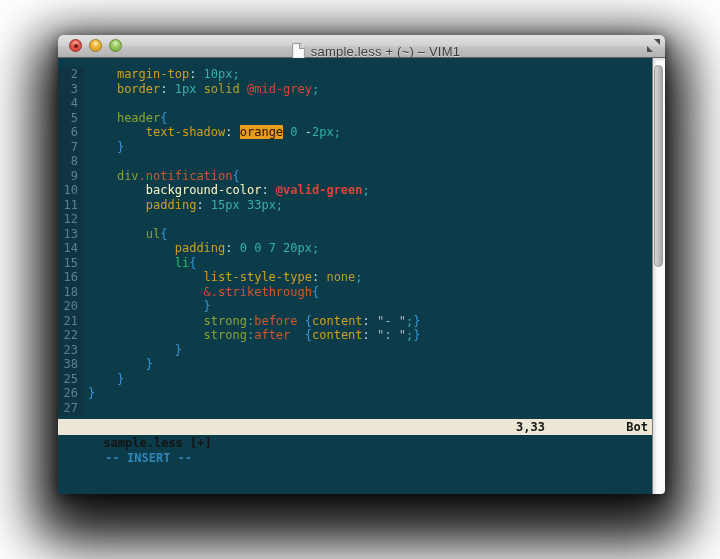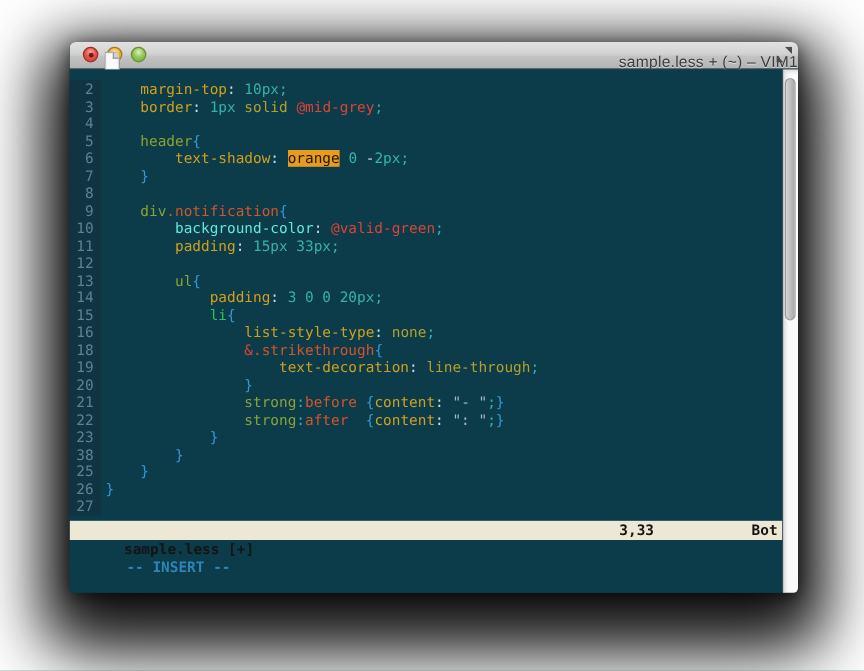--- a/index.html
+++ b/index.html
@@ -28,21 +28,21 @@
     box-sizing:content-box;
   }
   .traffic{position:absolute;left:11px;top:4px;display:flex;gap:7px;}
   .tl{width:13px;height:13px;border-radius:50%;position:relative;box-sizing:border-box;}
   .tl.red{background:radial-gradient(circle at 50% 32%,#f6a9a2 0%,#e5554a 45%,#c63a30 100%);border:1px solid #9c2c25;}
   .tl.red .dot{position:absolute;left:3.5px;top:3.5px;width:4px;height:4px;border-radius:50%;background:#6d1b13;}
   .tl.yellow{background:radial-gradient(circle at 50% 32%,#fbe7b1 0%,#eab42f 45%,#cf9420 100%);border:1px solid #a5761b;}
   .tl.green{background:radial-gradient(circle at 50% 32%,#dcf0bd 0%,#93c858 45%,#6fa837 100%);border:1px solid #639030;}
   .title-wrap{
     position:absolute;left:0;right:0;top:0;height:32px;
-    display:flex;align-items:center;justify-content:space-between;gap:6px;
+    display:flex;align-items:center;justify-content:center;gap:6px;
     pointer-events:none;
     margin-left:29px;
   }
   .doc-icon{
     width:11px;height:14px;background:#fbfbfb;border:1px solid #9a9a9a;border-radius:1px;
     position:relative;
     clip-path:polygon(0 0,72% 0,100% 28%,100% 100%,0 100%);
     box-shadow:inset 0 0 2px rgba(0,0,0,0.15);
   }
   .doc-icon::after{
@@ -129,29 +129,28 @@
   <div class="vim-body">
     <div class="code-area" id="code-area">
         <div class="row"><span class="gutter">2</span><span class="linetext"><span style="color: rgb(207, 222, 226);">    </span><span style="color: rgb(207, 160, 30);">margin-top</span><span style="color: rgb(207, 222, 226);">: </span><span style="color: rgb(53, 178, 169); text-align: right;">10px;</span></span></div>
         <div class="row"><span class="gutter">3</span><span class="linetext"><span style="color: rgb(207, 222, 226);">    </span><span style="color: rgb(207, 160, 30);">border</span><span style="color: rgb(207, 222, 226);">: </span><span style="color: rgb(53, 178, 169);">1px </span><span style="color: rgb(179, 160, 44);">solid</span><span style="color: rgb(207, 222, 226);"> </span><span style="color: rgb(220, 68, 56);">@mid-grey</span><span style="color: rgb(53, 178, 169);">;</span></span></div>
         <div class="row"><span class="gutter">4</span><span class="linetext"></span></div>
         <div class="row"><span class="gutter">5</span><span class="linetext"><span style="color: rgb(207, 222, 226);">    </span><span style="color: rgb(138, 163, 51);">header</span><span style="color: rgb(54, 151, 214);">{</span></span></div>
         <div class="row"><span class="gutter">6</span><span class="linetext"><span style="color: rgb(207, 222, 226);">        </span><span style="color: rgb(207, 160, 30);">text-shadow</span><span style="color: rgb(207, 222, 226);">: </span><span style="background: rgb(232, 156, 30); color: rgb(34, 21, 0);">orange</span><span style="color: rgb(207, 222, 226);"> </span><span style="color: rgb(53, 178, 169);">0</span><span style="color: rgb(207, 222, 226);"> -</span><span style="color: rgb(53, 178, 169);">2px;</span></span></div>
         <div class="row"><span class="gutter">7</span><span class="linetext"><span style="color: rgb(207, 222, 226);">    </span><span style="color: rgb(54, 151, 214);">}</span></span></div>
         <div class="row"><span class="gutter">8</span><span class="linetext"></span></div>
         <div class="row"><span class="gutter">9</span><span class="linetext"><span style="color: rgb(207, 222, 226);">    </span><span style="color: rgb(138, 163, 51);">div</span><span style="color: rgb(210, 85, 43);">.notification</span><span style="color: rgb(54, 151, 214);">{</span></span></div>
-        <div class="row"><span class="gutter">10</span><span class="linetext"><span style="color: rgb(207, 222, 226);">        </span><span style="color: #5eead4;">background-color</span><span style="color: rgb(207, 222, 226);">: </span><span style="color: rgb(220, 68, 56);">@valid-green</span><span style="color: rgb(53, 178, 169);">;</span></span></div>
+        <div class="row"><span class="gutter">10</span><span class="linetext"><span style="color: rgb(207, 222, 226);">        </span><span style="color: #fef9c3;">background-color</span><span style="color: rgb(207, 222, 226);">: </span><span style="color: rgb(220, 68, 56); font-weight: bold;">@valid-green</span><span style="color: rgb(53, 178, 169);">;</span></span></div>
         <div class="row"><span class="gutter">11</span><span class="linetext"><span style="color: rgb(207, 222, 226);">        </span><span style="color: rgb(207, 160, 30);">padding</span><span style="color: rgb(207, 222, 226);">: </span><span style="color: rgb(53, 178, 169);">15px 33px;</span></span></div>
         <div class="row"><span class="gutter">12</span><span class="linetext"></span></div>
         <div class="row"><span class="gutter">13</span><span class="linetext"><span style="color: rgb(207, 222, 226);">        </span><span style="color: rgb(138, 163, 51);">ul</span><span style="color: rgb(54, 151, 214);">{</span></span></div>
-        <div class="row"><span class="gutter">14</span><span class="linetext"><span style="color: rgb(207, 222, 226);">            </span><span style="color: rgb(207, 160, 30);">padding</span><span style="color: rgb(207, 222, 226);">: </span><span style="color: rgb(53, 178, 169);">3 0 0 20px;</span></span></div>
+        <div class="row"><span class="gutter">14</span><span class="linetext"><span style="color: rgb(207, 222, 226);">            </span><span style="color: rgb(207, 160, 30);">padding</span><span style="color: rgb(207, 222, 226);">: </span><span style="color: rgb(53, 178, 169);">0 0 7 20px;</span></span></div>
         <div class="row"><span class="gutter">15</span><span class="linetext"><span style="color: rgb(207, 222, 226);">            </span><span style="color: #22c55e;">li</span><span style="color: rgb(54, 151, 214);">{</span></span></div>
         <div class="row"><span class="gutter">16</span><span class="linetext"><span style="color: rgb(207, 222, 226);">                </span><span style="color: rgb(207, 160, 30);">list-style-type</span><span style="color: rgb(207, 222, 226);">: </span><span style="color: rgb(179, 160, 44);">none</span><span style="color: rgb(53, 178, 169);">;</span></span></div>
         <div class="row"><span class="gutter">18</span><span class="linetext"><span style="color: rgb(207, 222, 226);">                </span><span style="color: rgb(220, 68, 56);">&amp;</span><span style="color: rgb(210, 85, 43); margin-top: 20px;">.strikethrough</span><span style="color: rgb(54, 151, 214);">{</span></span></div>
-        <div class="row"><span class="gutter">19</span><span class="linetext"><span style="color: rgb(207, 222, 226);">                    </span><span style="color: rgb(207, 160, 30);">text-decoration</span><span style="color: rgb(207, 222, 226);">: </span><span style="color: rgb(179, 160, 44);">line-through</span><span style="color: rgb(53, 178, 169);">;</span></span></div>
         <div class="row"><span class="gutter">20</span><span class="linetext"><span style="color: rgb(207, 222, 226);">                </span><span style="color: rgb(54, 151, 214);">}</span></span></div>
         <div class="row"><span class="gutter">21</span><span class="linetext"><span style="color: rgb(207, 222, 226);">                </span><span style="color: rgb(138, 163, 51);">strong</span><span style="color: rgb(53, 178, 169);">:</span><span style="color: rgb(210, 85, 43);">before</span><span style="color: rgb(207, 222, 226);"> </span><span style="color: rgb(54, 151, 214);">{</span><span style="color: rgb(207, 160, 30);">content</span><span style="color: rgb(207, 222, 226);">: </span><span style="color: rgb(166, 188, 194);">"- "</span><span style="color: rgb(53, 178, 169);">;</span><span style="color: rgb(54, 151, 214);">}</span></span></div>
         <div class="row"><span class="gutter">22</span><span class="linetext"><span style="color: rgb(207, 222, 226);">                </span><span style="color: rgb(138, 163, 51);">strong</span><span style="color: rgb(53, 178, 169);">:</span><span style="color: rgb(210, 85, 43);">after</span><span style="color: rgb(207, 222, 226);">  </span><span style="color: rgb(54, 151, 214);">{</span><span style="color: rgb(207, 160, 30);">content</span><span style="color: rgb(207, 222, 226);">: </span><span style="color: rgb(166, 188, 194);">": "</span><span style="color: rgb(53, 178, 169);">;</span><span style="color: rgb(54, 151, 214);">}</span></span></div>
         <div class="row"><span class="gutter">23</span><span class="linetext"><span style="color: rgb(207, 222, 226);">            </span><span style="color: rgb(54, 151, 214);">}</span></span></div>
         <div class="row"><span class="gutter">38</span><span class="linetext"><span style="color: rgb(207, 222, 226);">        </span><span style="color: rgb(54, 151, 214);">}</span></span></div>
         <div class="row"><span class="gutter">25</span><span class="linetext"><span style="color: rgb(207, 222, 226);">    </span><span style="color: rgb(54, 151, 214);">}</span></span></div>
         <div class="row"><span class="gutter">26</span><span class="linetext"><span style="color: rgb(54, 151, 214);">}</span></span></div>
         <div class="row"><span class="gutter">27</span><span class="linetext"></span></div>
       </div>
 

